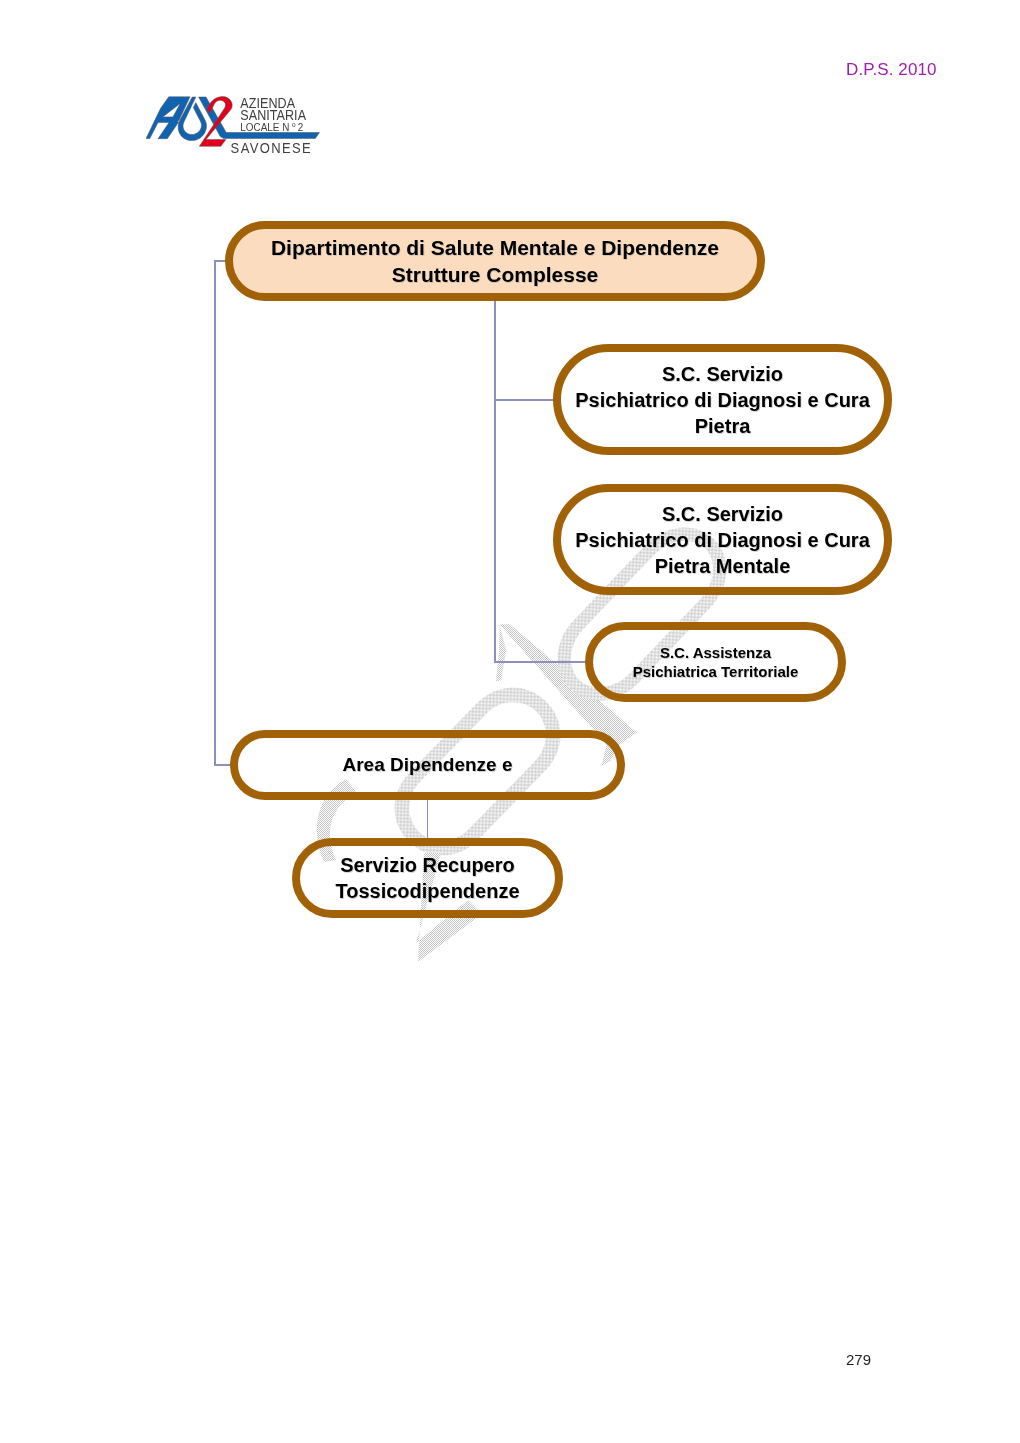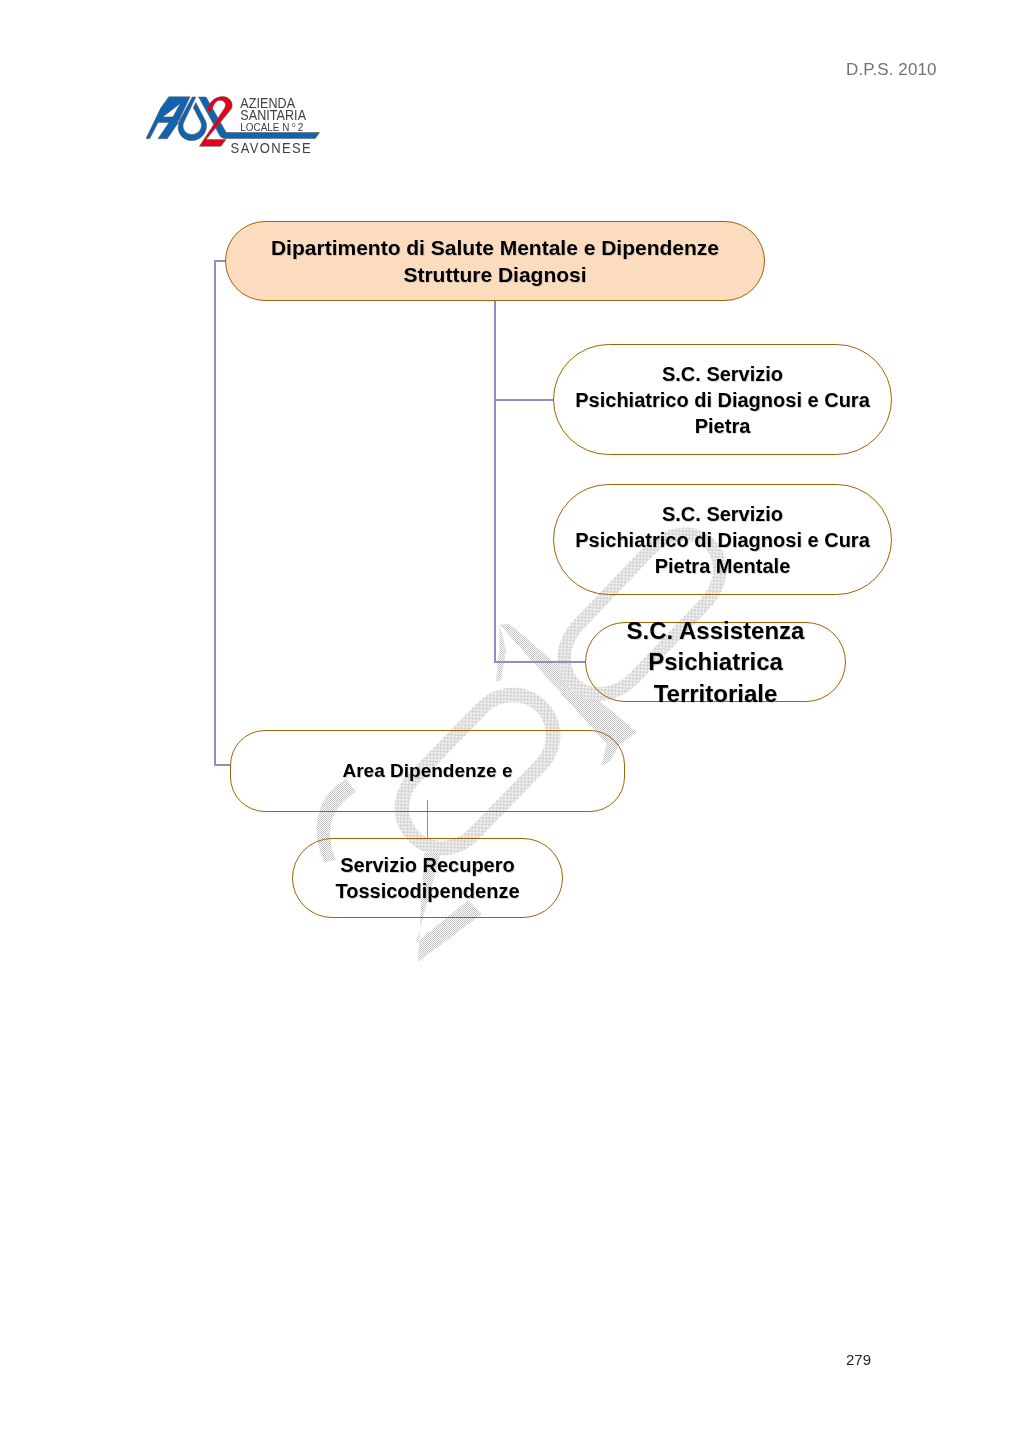--- a/index.html
+++ b/index.html
@@ -1,28 +1,28 @@
 <!DOCTYPE html>
 <html><head>
 <meta charset="utf-8">
 <title>D.P.S. 2010</title>
 <style>
   html,body{margin:0;padding:0;background:#fff;}
   body{width:1020px;height:1443px;font-family:"Liberation Sans",sans-serif;overflow:hidden;position:relative;}
   .page{position:absolute;left:0;top:0;width:1020px;height:1443px;background:#fff;}
 
-  .hdr-date{position:absolute;left:846px;top:60px;font-size:17px;color:#737373;letter-spacing:0.1px;white-space:nowrap;}
+  .hdr-date{position:absolute;left:846px;top:60px;font-size:17px;color:#a21caf;letter-spacing:0.1px;white-space:nowrap;}
   .footer-num{position:absolute;left:846px;top:1351px;font-size:15px;color:#221f1f;white-space:nowrap;}
 
   .logo{position:absolute;left:146px;top:93px;width:182px;height:66px;}
 
   .wm{position:absolute;left:288px;top:538px;width:600px;height:600px;}
 
   .chart{position:absolute;left:0;top:0;width:1020px;height:1443px;}
-  .node{position:absolute;box-sizing:border-box;border:1px solid #a16207;background:transparent;
+  .node{position:absolute;box-sizing:border-box;border:8px solid #a16207;background:transparent;
         display:flex;align-items:center;justify-content:center;text-align:center;}
   .node .lab{display:block;font-weight:bold;color:#000;line-height:1.30;
         text-shadow:0.8px 0.8px 0 rgba(168,168,168,0.5);}
   .node.hl{background:#fcdcbe;}
   .conn{position:absolute;background:#8d8fc0;}
 </style>
 </head>
 <body>
 
 <div class="page">
@@ -86,43 +86,43 @@
     <div class="conn" style="left:214px;top:764.4px;width:17px;height:1.6px;"></div>
 
     <div class="conn" style="left:494px;top:301px;width:1.6px;height:362px;"></div>
     <div class="conn" style="left:494px;top:399.4px;width:60px;height:1.6px;"></div>
     <div class="conn" style="left:494px;top:661.4px;width:92px;height:1.6px;"></div>
 
     <div class="conn" style="left:426.5px;top:800px;width:1.6px;height:39px;"></div>
 
     <div class="node hl" style="left:225px;top:221px;width:540px;height:80px;border-radius:40px;">
       <span class="lab" style="font-size:21px;">
-        <span>Dipartimento di Salute Mentale e Dipendenze</span><br><span>Strutture Diagnosi</span>
+        <span>Dipartimento di Salute Mentale e Dipendenze</span><br><span>Strutture Complesse</span>
       </span>
     </div>
 
     <div class="node" style="left:553px;top:344px;width:339px;height:111px;border-radius:55.5px;">
       <span class="lab" style="font-size:20px;">
         <span>S.C. Servizio</span><br><span>Psichiatrico di Diagnosi e Cura</span><br><span>Pietra</span>
       </span>
     </div>
 
     <div class="node" style="left:553px;top:484px;width:339px;height:111px;border-radius:55.5px;">
       <span class="lab" style="font-size:20px;">
         <span>S.C. Servizio</span><br><span>Psichiatrico di Diagnosi e Cura</span><br><span>Pietra Mentale</span>
       </span>
     </div>
 
     <div class="node" style="left:585px;top:622px;width:261px;height:80px;border-radius:40px;">
-      <span class="lab" style="font-size:24px;">
+      <span class="lab" style="font-size:15px;">
         <span>S.C. Assistenza</span><br><span>Psichiatrica Territoriale</span>
       </span>
     </div>
 
-    <div class="node" style="left:230px;top:730px;width:395px;height:82px;border-radius:35px;">
+    <div class="node" style="left:230px;top:730px;width:395px;height:70px;border-radius:35px;">
       <span class="lab" style="font-size:19px;">
         <span>Area Dipendenze e</span><br>
       </span>
     </div>
 
     <div class="node" style="left:292px;top:838px;width:271px;height:80px;border-radius:40px;">
       <span class="lab" style="font-size:20px;">
         <span>Servizio Recupero</span><br><span>Tossicodipendenze</span>
       </span>
     </div>

